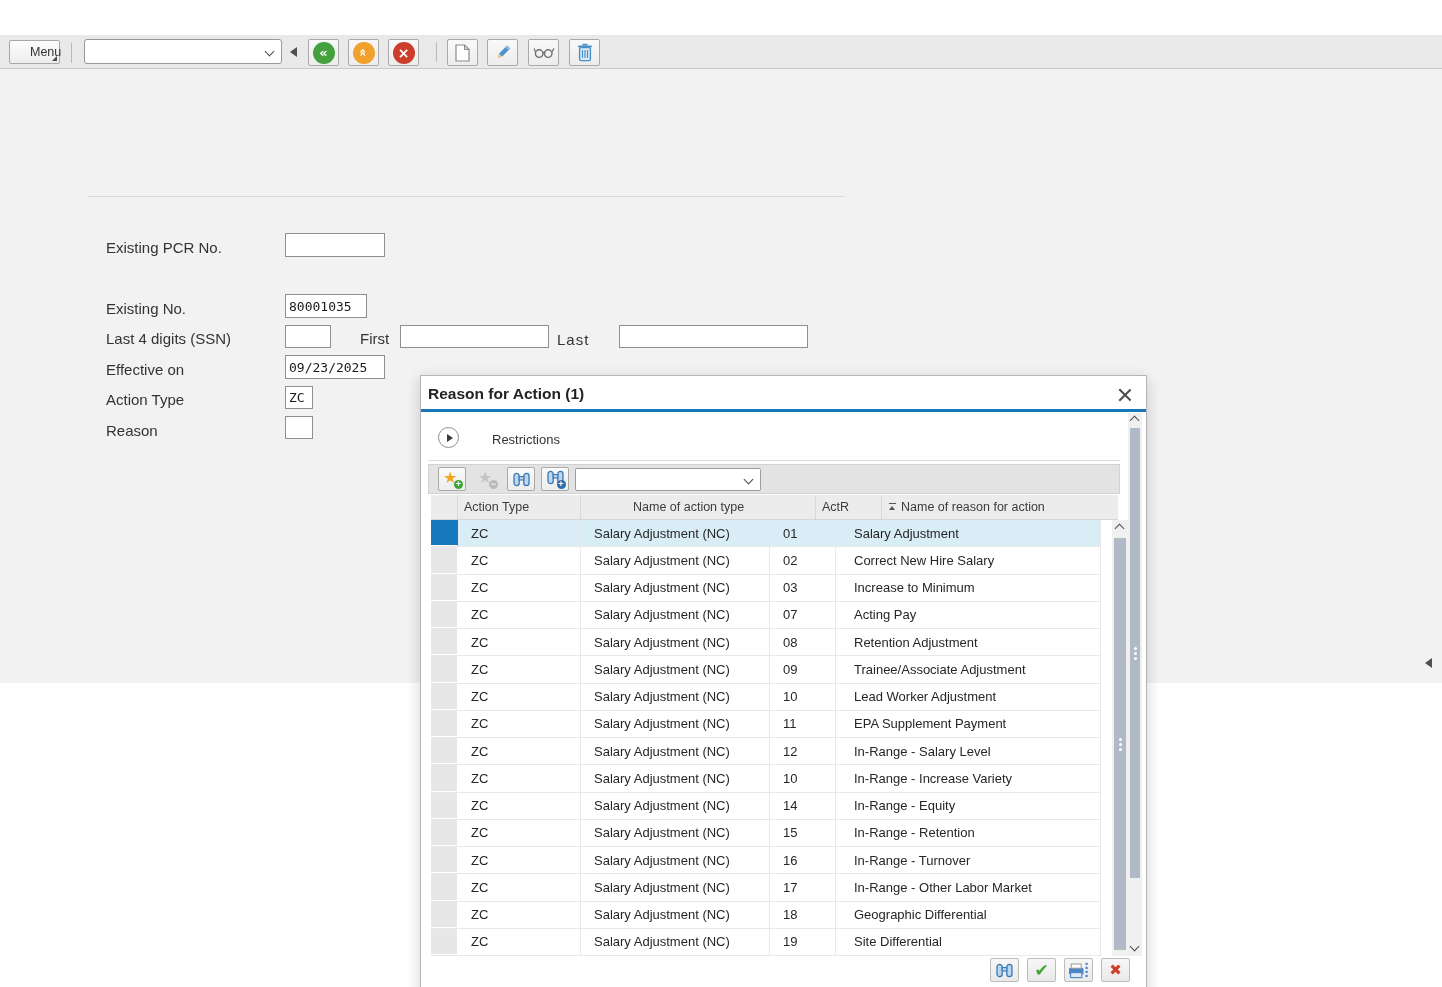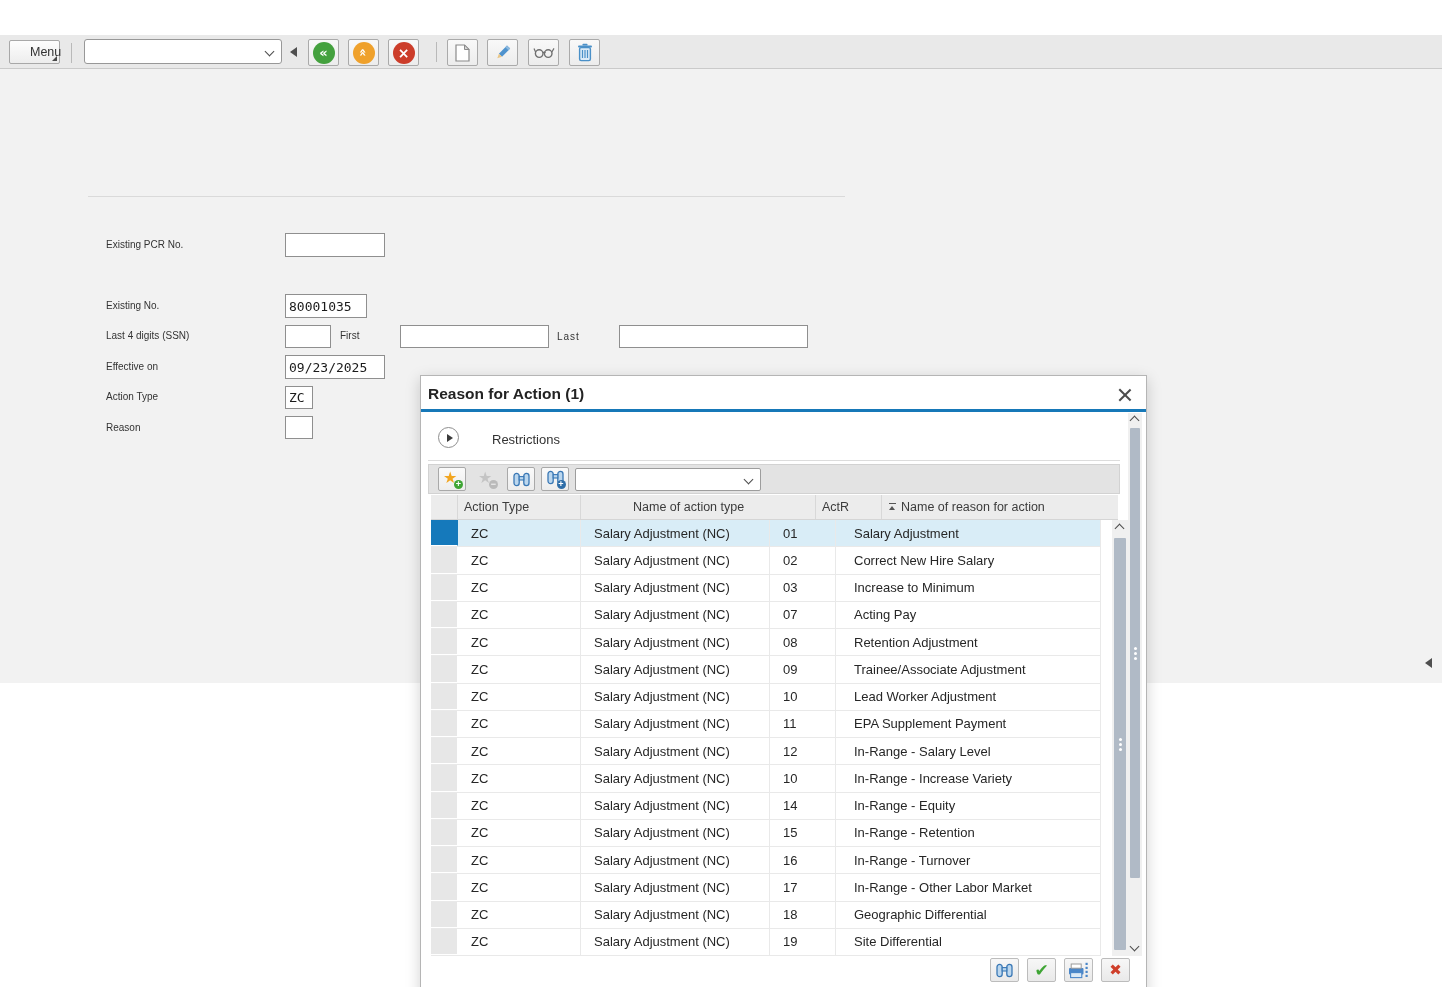--- a/index.html
+++ b/index.html
@@ -46,21 +46,21 @@
   .circ.green  { background:#44a13e; }
   .circ.orange { background:#efa12c; }
   .circ.red    { background:#cc3d2a; }
   .circ .g-up  { transform:rotate(90deg); display:inline-block; }
   .circ .g-x   { font-size:14px; line-height:1; }
 
   
   .content { position:absolute; left:0; top:69px; width:1442px; height:614px; background:#f2f2f2; }
   .hline { position:absolute; left:88px; top:127px; width:757px; border-top:1px solid #dadada; }
 
-  .flabel { position:absolute; left:106px; font-size:10px; color:#333; }
+  .flabel { position:absolute; left:106px; font-size:15px; color:#333; }
   .fin { position:absolute; background:#fff; border:1px solid #8f8f8f;
     font-family:"DejaVu Sans Mono", monospace; font-size:13px; color:#1a1a1a;
     padding:0 3px; outline:none; }
 
   
   .edge-arrow { position:absolute; left:1425px; top:658px; }
 
   
   .dialog { position:absolute; left:420px; top:375px; width:727px; height:784px;
     background:#fff; border:1px solid #b5b5b5; box-shadow:0 4px 14px rgba(0,0,0,.18); }
@@ -206,21 +206,21 @@
   </div>
 
   <span class="flabel" style="top:239px">Existing PCR No.</span>
   <input class="fin" style="left: 285px; top: 233px; width: 100px; height: 24px;" value="">
 
   <span class="flabel" style="top:300px">Existing No.</span>
   <input class="fin" style="left: 285px; top: 294px; width: 82px; height: 24px;" value="80001035">
 
   <span class="flabel" style="top:330px">Last 4 digits (SSN)</span>
   <input class="fin" style="left: 285px; top: 325px; width: 46px; height: 23px;" value="">
-  <span class="flabel" style="left:340px; top:330px">First</span>
+  <span class="flabel" style="left:360px; top:330px">First</span>
   <input class="fin" style="left: 400px; top: 325px; width: 149px; height: 23px;" value="">
   <span class="flabel" style="left:557px; top:331px; letter-spacing:1px">Last</span>
   <input class="fin" style="left: 619px; top: 325px; width: 189px; height: 23px;" value="">
 
   <span class="flabel" style="top:361px">Effective on</span>
   <input class="fin" style="left: 285px; top: 355px; width: 100px; height: 24px;" value="09/23/2025">
 
   <span class="flabel" style="top:391px">Action Type</span>
   <input class="fin" style="left: 285px; top: 386px; width: 28px; height: 23px;" value="ZC">
 

